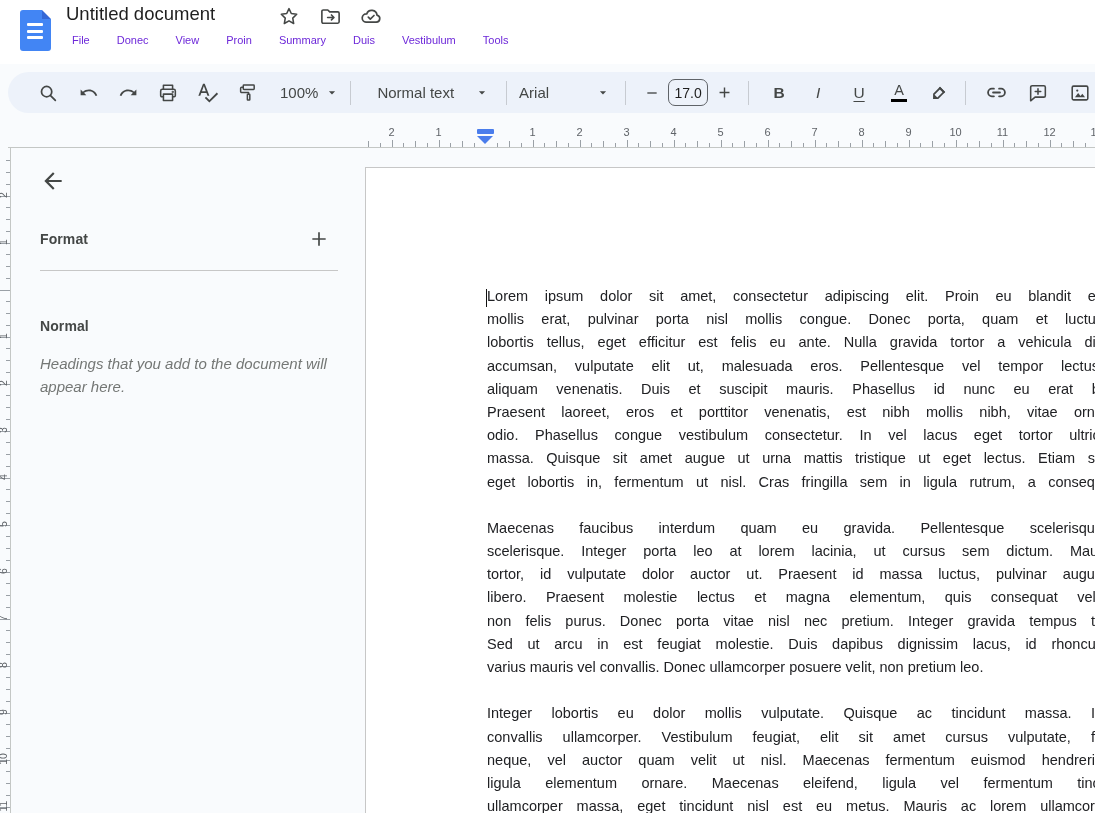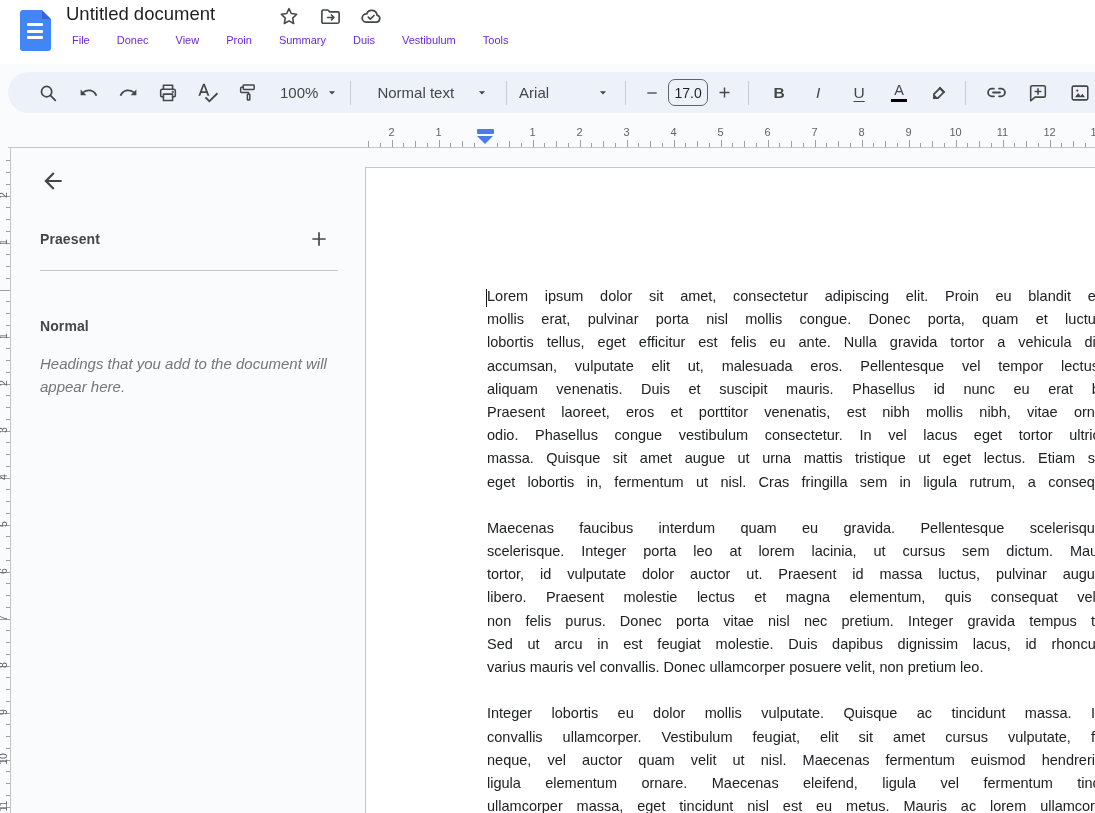--- a/index.html
+++ b/index.html
@@ -377,21 +377,21 @@
     <div class="vnum" style="top: 799.5px;">11</div>
   </div>
 <div class="ind-rect"></div>
 <div class="ind-tri"></div>
 
 <div class="side-back">
   <svg width="26" height="26" viewBox="0 0 24 24" fill="#444746">
     <path d="M20 11H7.83l5.59-5.59L12 4l-8 8 8 8 1.41-1.41L7.83 13H20v-2z"></path>
   </svg>
 </div>
-<div class="side-summary">Praesent</div>
+<div class="side-summary">Format</div>
 <div class="side-plus">
   <svg width="20" height="20" viewBox="0 0 24 24" fill="#444746">
       <path d="M11 4h2v7h7v2h-7v7h-2v-7H4v-2h7z"></path>
     </svg>
 </div>
 <div class="side-divider"></div>
 <div class="side-outline">Normal</div>
 <div class="side-placeholder">Headings that you add to the document will appear here.</div>
 
 <div class="page">

